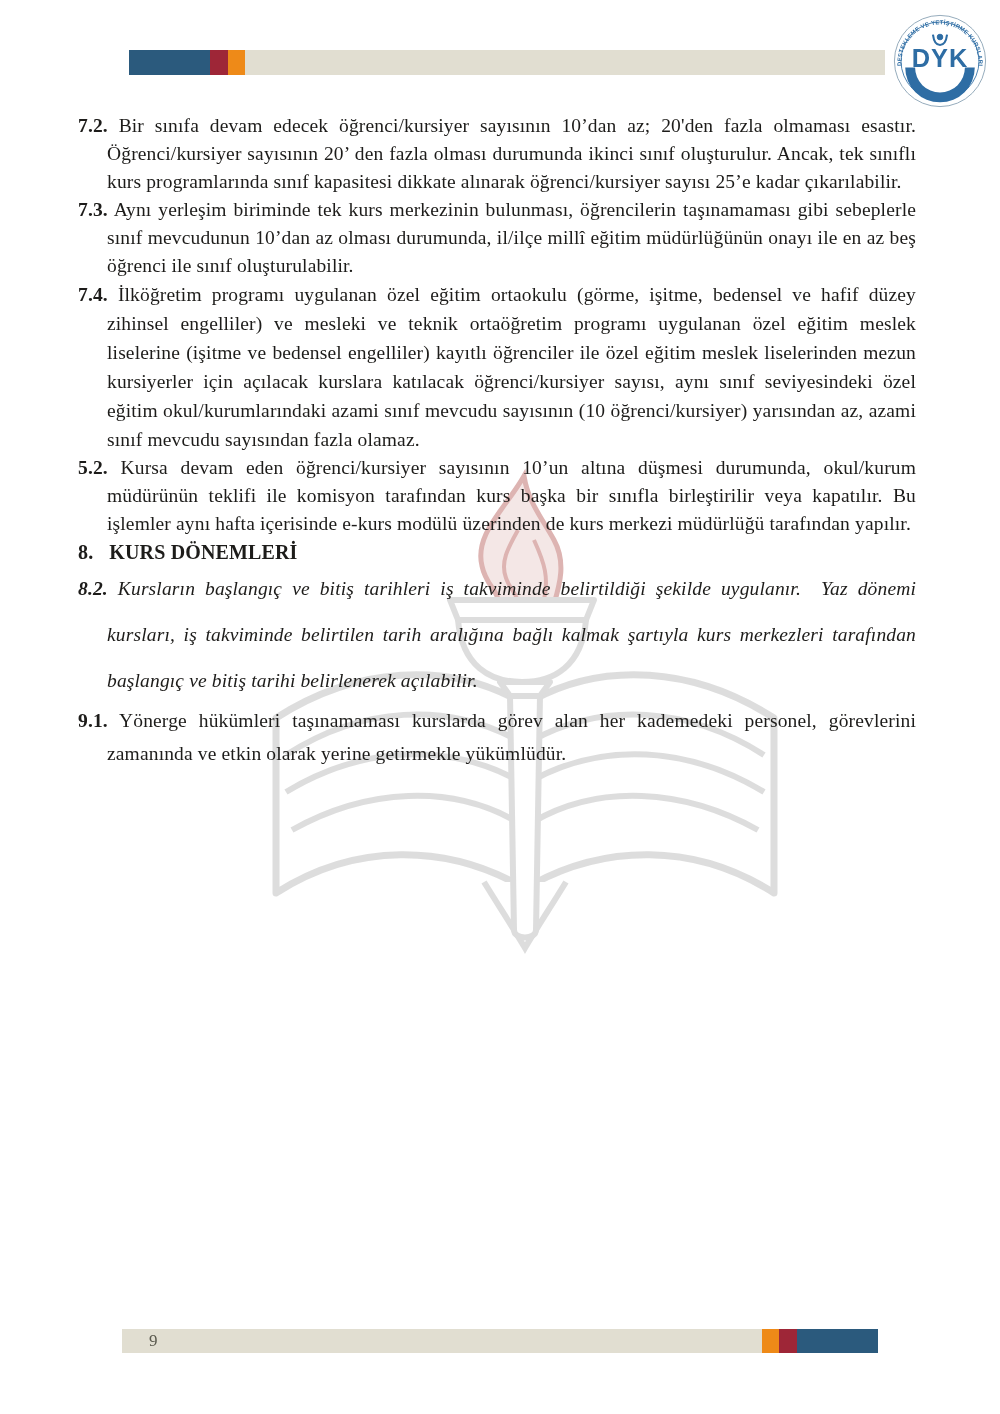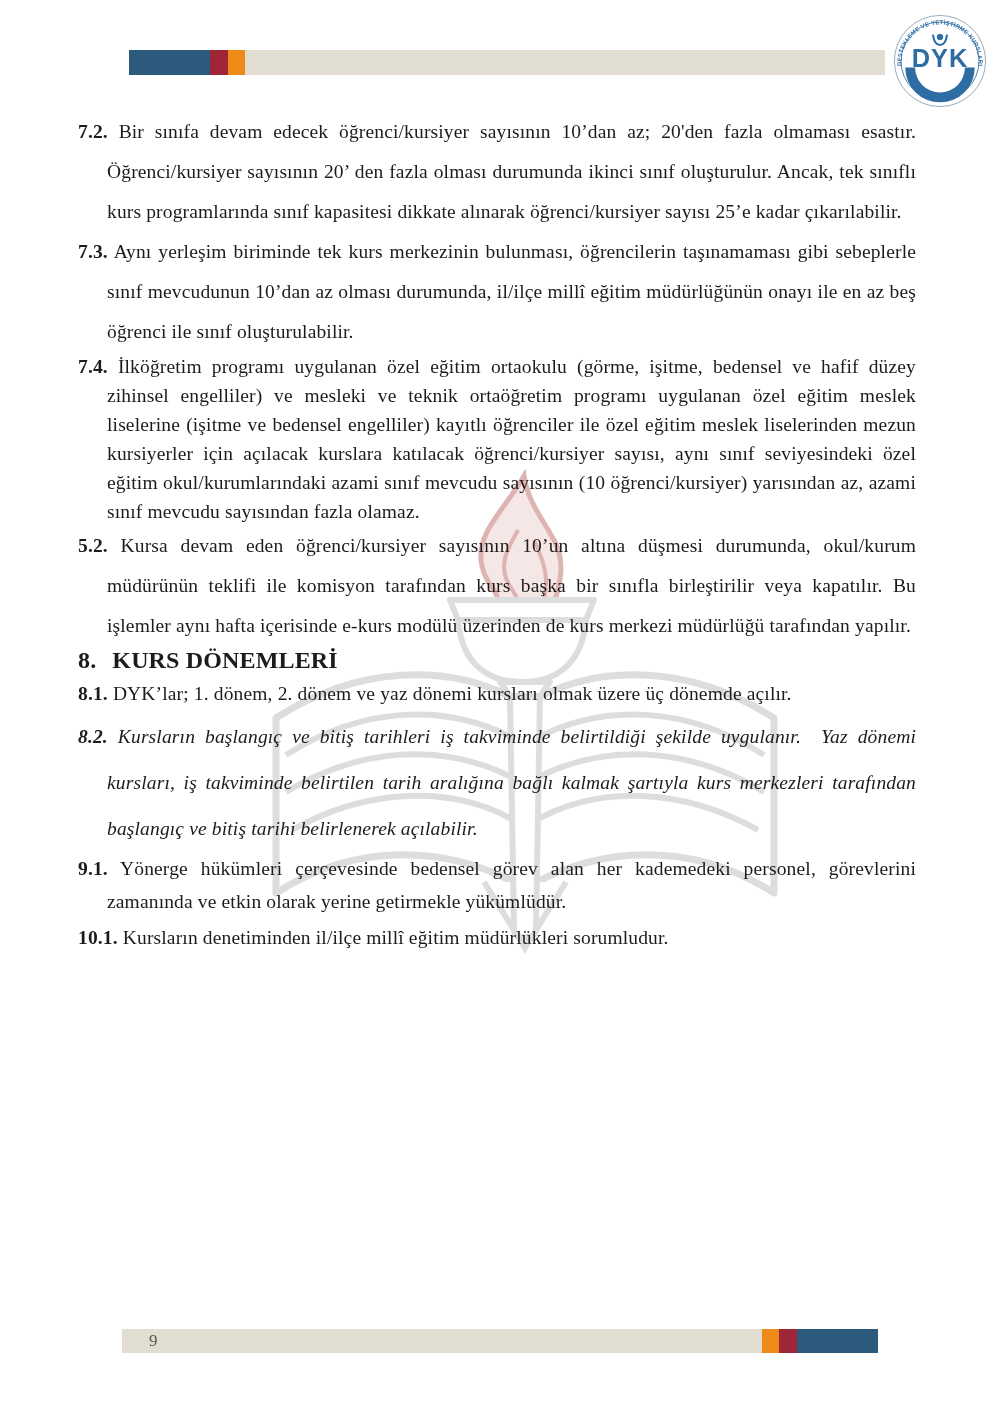--- a/index.html
+++ b/index.html
@@ -43,24 +43,24 @@
     width: 838px;
     z-index: 1;
     font-size: 19.5px;
     letter-spacing: 0.15px;
   }
   .content p { margin: 0; }
   .item {
     text-align: justify;
     padding-left: 29px;
     text-indent: -29px;
-    line-height: 40px;
+    line-height: 28px;
   }
   .num { font-weight: bold; }
-  .heading { font-weight: bold; font-size: 24px; line-height: 28px; }
+  .heading { font-weight: bold; font-size: 20px; line-height: 28px; }
   .heading .num { margin-right: 16px; }
 
   .p72  { margin-top: 6px;  }
   .p73  { margin-top: 2px;  }
   .p74  { margin-top: 15px; line-height: 29px; }
   .p75  { margin-top: 9px;  }
   .h8   { margin-top: 16px; }
   .p81  { margin-top: 37px; }
   .p82  { margin-top: 17px; line-height: 46px; font-style: italic; }
   .h9   { margin-top: 10px; }
@@ -129,28 +129,26 @@
   </svg>
 
   <div class="content">
     <p class="item p72"><b class="num">7.2.</b> <span>Bir sınıfa devam edecek öğrenci/kursiyer sayısının 10’dan az; 20'den fazla olmaması esastır. Öğrenci/kursiyer sayısının 20’ den fazla olması durumunda ikinci sınıf oluşturulur. Ancak, tek sınıflı kurs programlarında sınıf kapasitesi dikkate alınarak öğrenci/kursiyer sayısı 25’e kadar çıkarılabilir.</span></p>
     <p class="item p73"><b class="num">7.3.</b> <span>Aynı yerleşim biriminde tek kurs merkezinin bulunması, öğrencilerin taşınamaması gibi sebeplerle sınıf mevcudunun 10’dan az olması durumunda, il/ilçe millî eğitim müdürlüğünün onayı ile en az beş öğrenci ile sınıf oluşturulabilir.</span></p>
     <p class="item p74"><b class="num">7.4.</b> <span>İlköğretim programı uygulanan özel eğitim ortaokulu (görme, işitme, bedensel ve hafif düzey zihinsel engelliler) ve mesleki ve teknik ortaöğretim programı uygulanan özel eğitim meslek liselerine (işitme ve bedensel engelliler) kayıtlı öğrenciler ile özel eğitim meslek liselerinden mezun kursiyerler için açılacak kurslara katılacak öğrenci/kursiyer sayısı, aynı sınıf seviyesindeki özel eğitim okul/kurumlarındaki azami sınıf mevcudu sayısının (10 öğrenci/kursiyer) yarısından az, azami sınıf mevcudu sayısından fazla olamaz.</span></p>
     <p class="item p75"><b class="num">5.2.</b> <span>Kursa devam eden öğrenci/kursiyer sayısının 10’un altına düşmesi durumunda, okul/kurum müdürünün teklifi ile komisyon tarafından kurs başka bir sınıfla birleştirilir veya kapatılır. Bu işlemler aynı hafta içerisinde e-kurs modülü üzerinden de kurs merkezi müdürlüğü tarafından yapılır.</span></p>
 
     <p class="heading h8"><span class="num">8.</span><span>KURS DÖNEMLERİ</span></p>
 
-    <p class="item p81"><b class="num">8.1.</b> <span>DYK’lar; 1. dönem, 2. dönem ve yaz dönemi kursları olmak üzere üç dönemde açılır.</span></p>
     <p class="item p82"><b class="num">8.2.</b> <span>Kursların başlangıç ve bitiş tarihleri iş takviminde belirtildiği şekilde uygulanır.&nbsp; Yaz dönemi kursları, iş takviminde belirtilen tarih aralığına bağlı kalmak şartıyla kurs merkezleri tarafından başlangıç ve bitiş tarihi belirlenerek açılabilir.</span></p>
 
 
-    <p class="item p91"><b class="num">9.1.</b> <span>Yönerge hükümleri çerçevesinde bedensel görev alan her kademedeki personel, görevlerini zamanında ve etkin olarak yerine getirmekle yükümlüdür.</span></p>
+    <p class="item p91"><b class="num">9.1.</b> <span>Yönerge hükümleri taşınamaması kurslarda görev alan her kademedeki personel, görevlerini zamanında ve etkin olarak yerine getirmekle yükümlüdür.</span></p>
 
 
-    <p class="item p101"><b class="num">10.1.</b> <span>Kursların denetiminden il/ilçe millî eğitim müdürlükleri sorumludur.</span></p>
   </div>
 
   <div class="bar footer-bar">
     <div class="seg-beige">
       <span class="pagenum">9</span>
     </div>
     <div class="seg-orange"></div>
     <div class="seg-red"></div>
     <div class="seg-blue"></div>
   </div>

